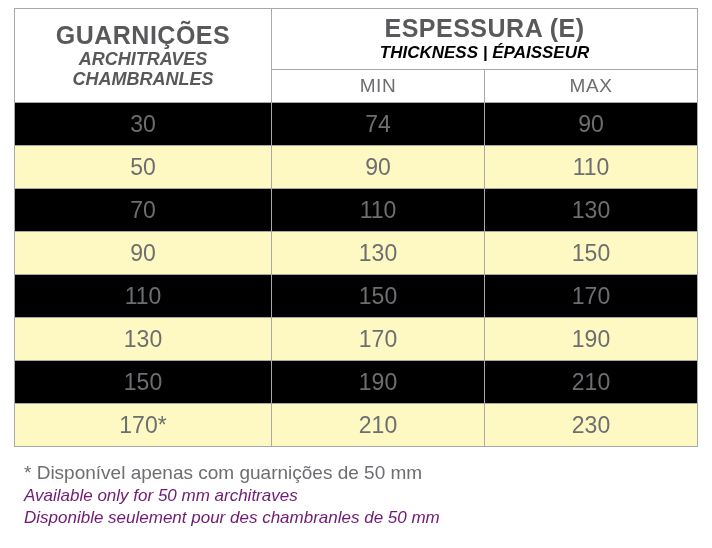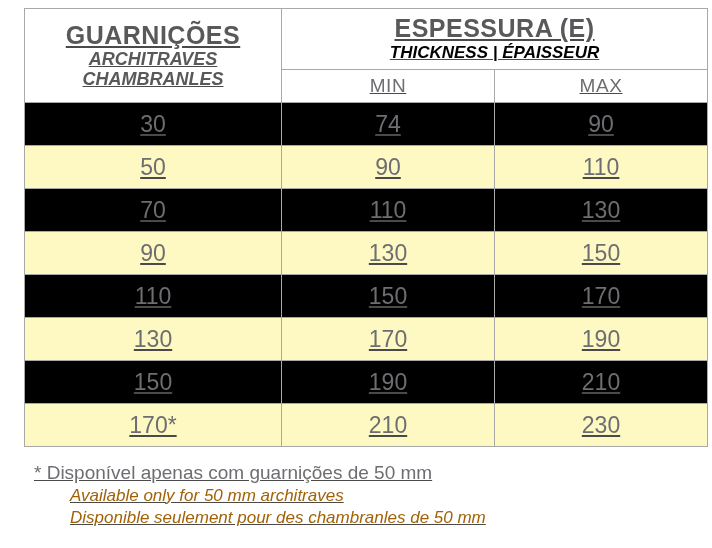--- a/index.html
+++ b/index.html
@@ -13,22 +13,21 @@
     font-family: "Liberation Sans", sans-serif;
     color: #4a4a4a;
     overflow: hidden;
   }
 
   .sheet {
     width: 712px;
     height: 548px;
     position: relative;
     box-sizing: border-box;
-    padding: 8px 14px 0 24px;
-    text-decoration: underline;
+    padding: 8px 14px 0 14px;
   }
 
   table.spec {
     border-collapse: collapse;
     width: 684px;
     table-layout: fixed;
   }
 
   table.spec td, table.spec th {
     border: 1px solid #a9a9a9;
@@ -104,23 +103,22 @@
     padding-left: 10px;
   }
   .footnote .fn-main {
     font-size: 19px;
     color: #6d6e71;
     line-height: 1.25;
   }
   .footnote .fn-it {
     font-size: 17px;
     font-style: italic;
-    color: #a16207;
+    color: #701a75;
     line-height: 1.3;
-    margin-left: 36px;
   }
 </style>
 </head>
 <body>
 
 <div class="sheet">
 
   <table class="spec">
     <tbody>
       <tr>

